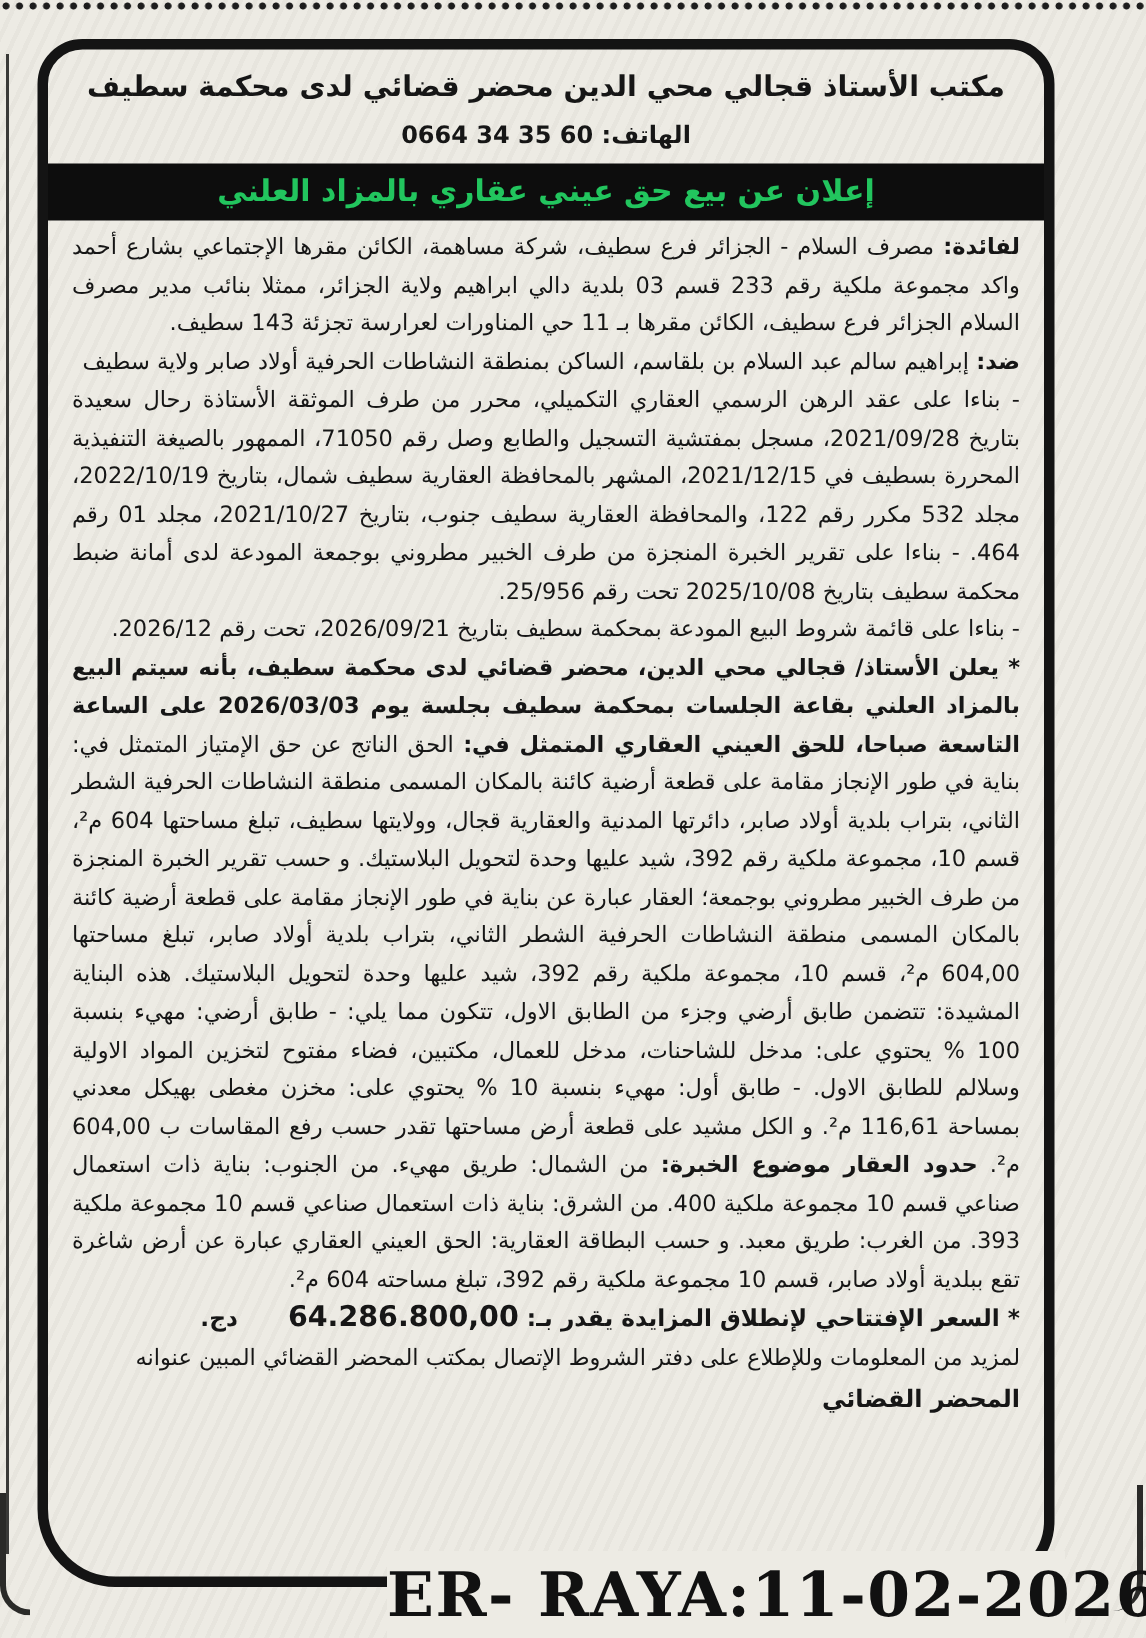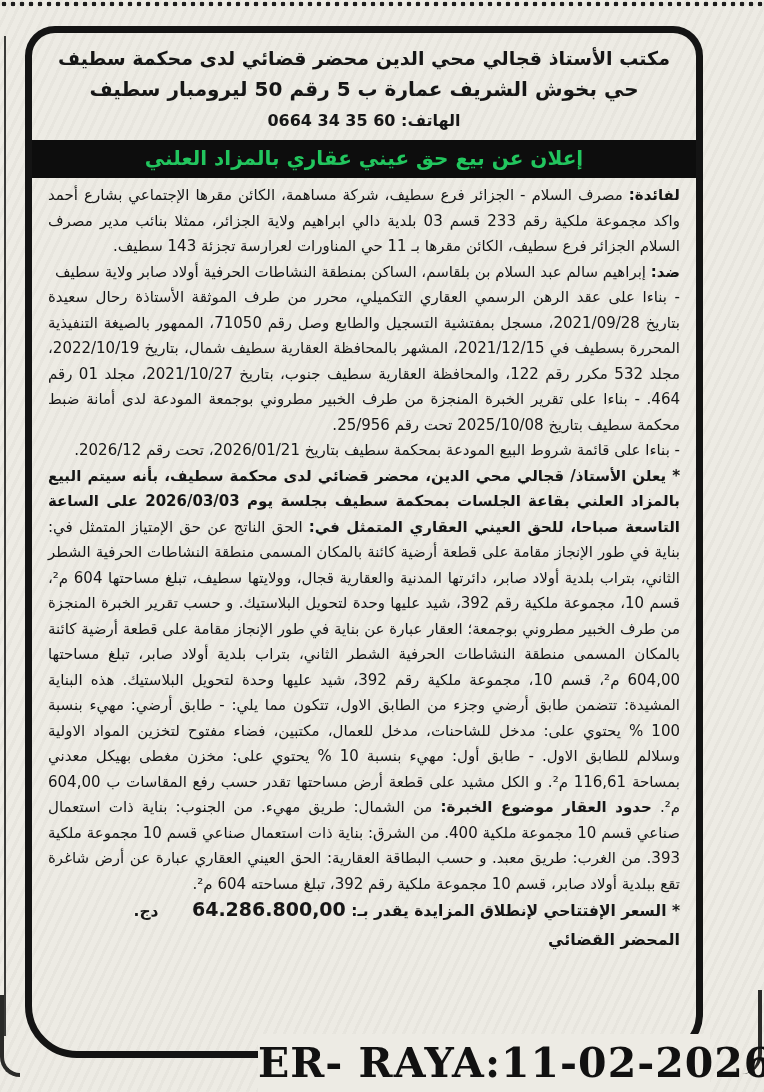--- a/index.html
+++ b/index.html
@@ -116,36 +116,36 @@
 
   <div class="top-dots"></div>
   <div class="thin-left-line"></div>
   <div class="neighbor-curve-left"></div>
   <div class="neighbor-curve-right"></div>
 
   <div class="ad-frame">
 
     <div class="office-header">
       <div class="h-line1">مكتب الأستاذ قجالي محي الدين محضر قضائي لدى محكمة سطيف</div>
-      <div class="h-line2">حي بخوش الشريف عمارة ب 5 رقم 50 ليرومبار سطيف</div>
       <div class="h-phone">
         <span>الهاتف:</span>
         <span dir="ltr">0664 34 35 60</span>
       </div>
     </div>
 
     <div class="banner">إعلان عن بيع حق عيني عقاري بالمزاد العلني</div>
 
     <div class="body-text">
       <p><b>لفائدة:</b> <span>مصرف السلام - الجزائر فرع سطيف، شركة مساهمة، الكائن مقرها الإجتماعي بشارع أحمد واكد مجموعة ملكية رقم 233 قسم 03 بلدية دالي ابراهيم ولاية الجزائر، ممثلا بنائب مدير مصرف السلام الجزائر فرع سطيف، الكائن مقرها بـ 11 حي المناورات لعرارسة تجزئة 143 سطيف.</span></p>
       <p><b>ضد:</b> <span>إبراهيم سالم عبد السلام بن بلقاسم، الساكن بمنطقة النشاطات الحرفية أولاد صابر ولاية سطيف</span></p>
       <p>- بناءا على عقد الرهن الرسمي العقاري التكميلي، محرر من طرف الموثقة الأستاذة رحال سعيدة بتاريخ 2021/09/28، مسجل بمفتشية التسجيل والطابع وصل رقم 71050، الممهور بالصيغة التنفيذية المحررة بسطيف في 2021/12/15، المشهر بالمحافظة العقارية سطيف شمال، بتاريخ 2022/10/19، مجلد 532 مكرر رقم 122، والمحافظة العقارية سطيف جنوب، بتاريخ 2021/10/27، مجلد 01 رقم 464. - بناءا على تقرير الخبرة المنجزة من طرف الخبير مطروني بوجمعة المودعة لدى أمانة ضبط محكمة سطيف بتاريخ 2025/10/08 تحت رقم 25/956.</p>
-      <p>- بناءا على قائمة شروط البيع المودعة بمحكمة سطيف بتاريخ 2026/01/21، تحت رقم 2026/12.</p>
+      <p>- بناءا على قائمة شروط البيع المودعة بمحكمة سطيف بتاريخ 2026/09/21، تحت رقم 2026/12.</p>
       <p><b>* يعلن الأستاذ/ قجالي محي الدين، محضر قضائي لدى محكمة سطيف، بأنه سيتم البيع بالمزاد العلني بقاعة الجلسات بمحكمة سطيف بجلسة يوم 2026/03/03 على الساعة التاسعة صباحا، للحق العيني العقاري المتمثل في:</b> <span>الحق الناتج عن حق الإمتياز المتمثل في: بناية في طور الإنجاز مقامة على قطعة أرضية كائنة بالمكان المسمى منطقة النشاطات الحرفية الشطر الثاني، بتراب بلدية أولاد صابر، دائرتها المدنية والعقارية قجال، وولايتها سطيف، تبلغ مساحتها 604 م²، قسم 10، مجموعة ملكية رقم 392، شيد عليها وحدة لتحويل البلاستيك. و حسب تقرير الخبرة المنجزة من طرف الخبير مطروني بوجمعة؛ العقار عبارة عن بناية في طور الإنجاز مقامة على قطعة أرضية كائنة بالمكان المسمى منطقة النشاطات الحرفية الشطر الثاني، بتراب بلدية أولاد صابر، تبلغ مساحتها 604,00 م²، قسم 10، مجموعة ملكية رقم 392، شيد عليها وحدة لتحويل البلاستيك. هذه البناية المشيدة: تتضمن طابق أرضي وجزء من الطابق الاول، تتكون مما يلي: - طابق أرضي: مهيء بنسبة 100 % يحتوي على: مدخل للشاحنات، مدخل للعمال، مكتبين، فضاء مفتوح لتخزين المواد الاولية وسلالم للطابق الاول. - طابق أول: مهيء بنسبة 10 % يحتوي على: مخزن مغطى بهيكل معدني بمساحة 116,61 م². و الكل مشيد على قطعة أرض مساحتها تقدر حسب رفع المقاسات ب 604,00 م².</span> <b>حدود العقار موضوع الخبرة:</b> <span>من الشمال: طريق مهيء. من الجنوب: بناية ذات استعمال صناعي قسم 10 مجموعة ملكية 400. من الشرق: بناية ذات استعمال صناعي قسم 10 مجموعة ملكية 393. من الغرب: طريق معبد. و حسب البطاقة العقارية: الحق العيني العقاري عبارة عن أرض شاغرة تقع ببلدية أولاد صابر، قسم 10 مجموعة ملكية رقم 392، تبلغ مساحته 604 م².</span></p>
       <p class="price-line"><span>* السعر الإفتتاحي لإنطلاق المزايدة يقدر بـ:</span> <span class="price-num" dir="ltr">64.286.800,00</span> <span>دج.</span></p>
+      <p>لمزيد من المعلومات وللإطلاع على دفتر الشروط الإتصال بمكتب المحضر القضائي المبين عنوانه</p>
     </div>
 
     <div class="last-row">
       <span class="signature">المحضر القضائي</span>
     </div>
 
   </div>
 
   <div class="journal-footer">ER- RAYA:11-02-2026</div>
 

